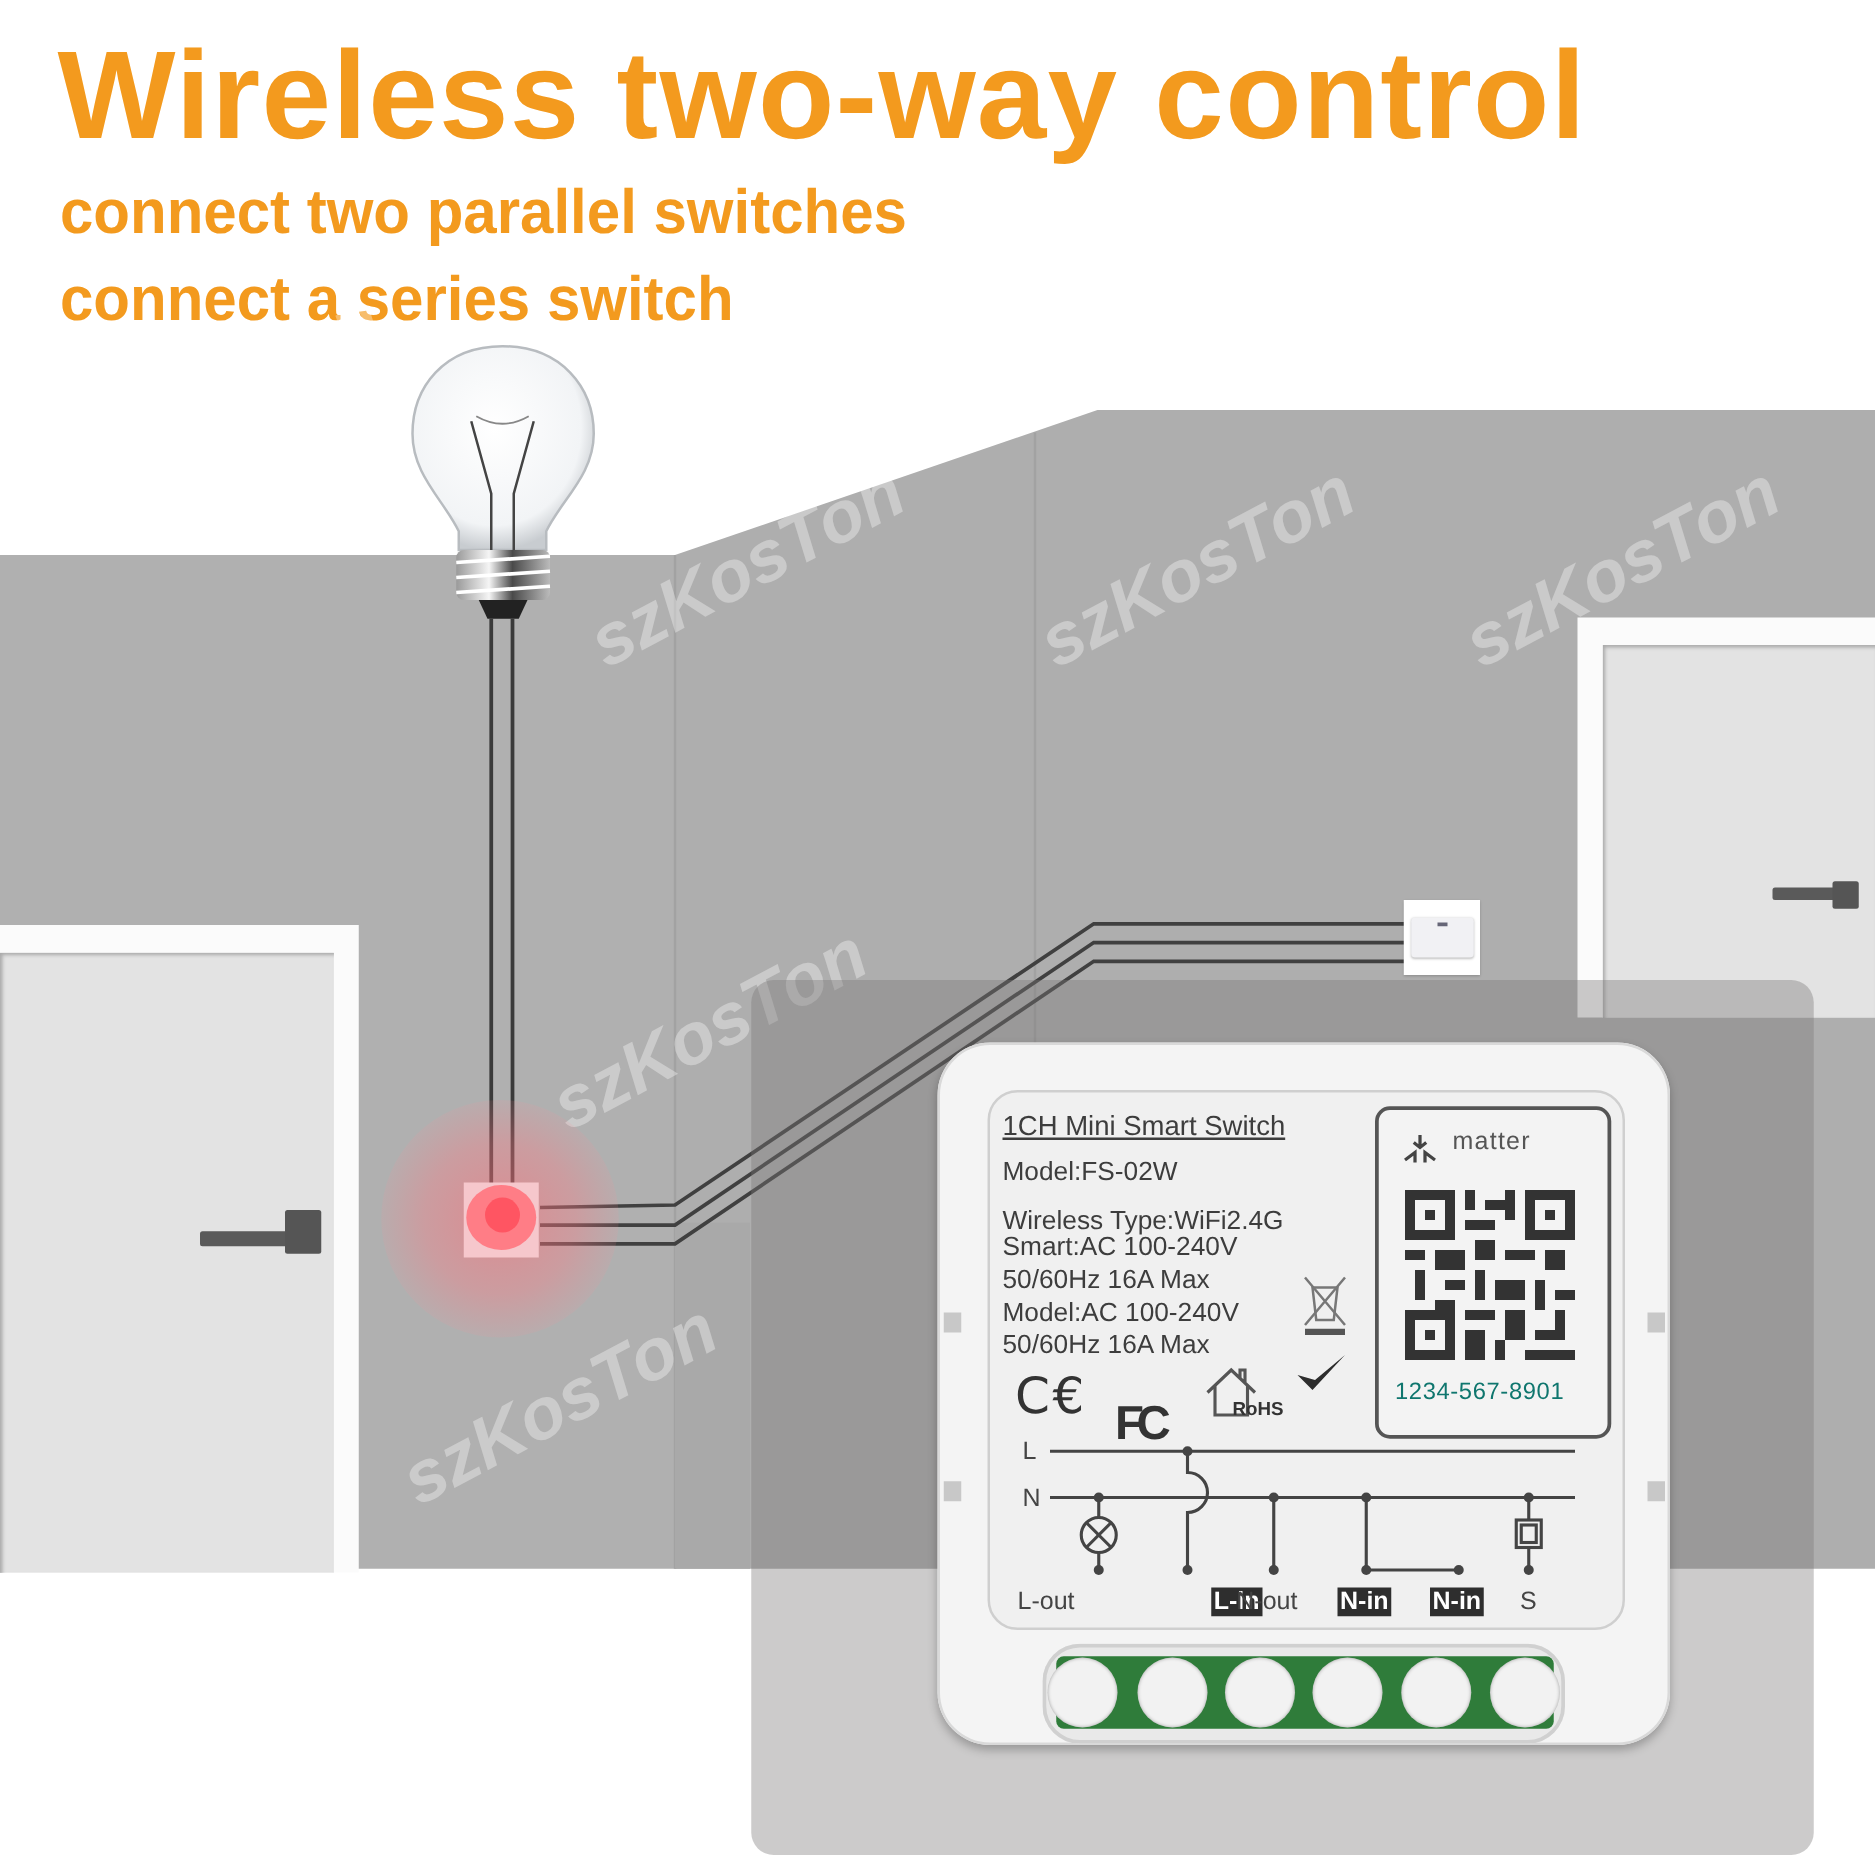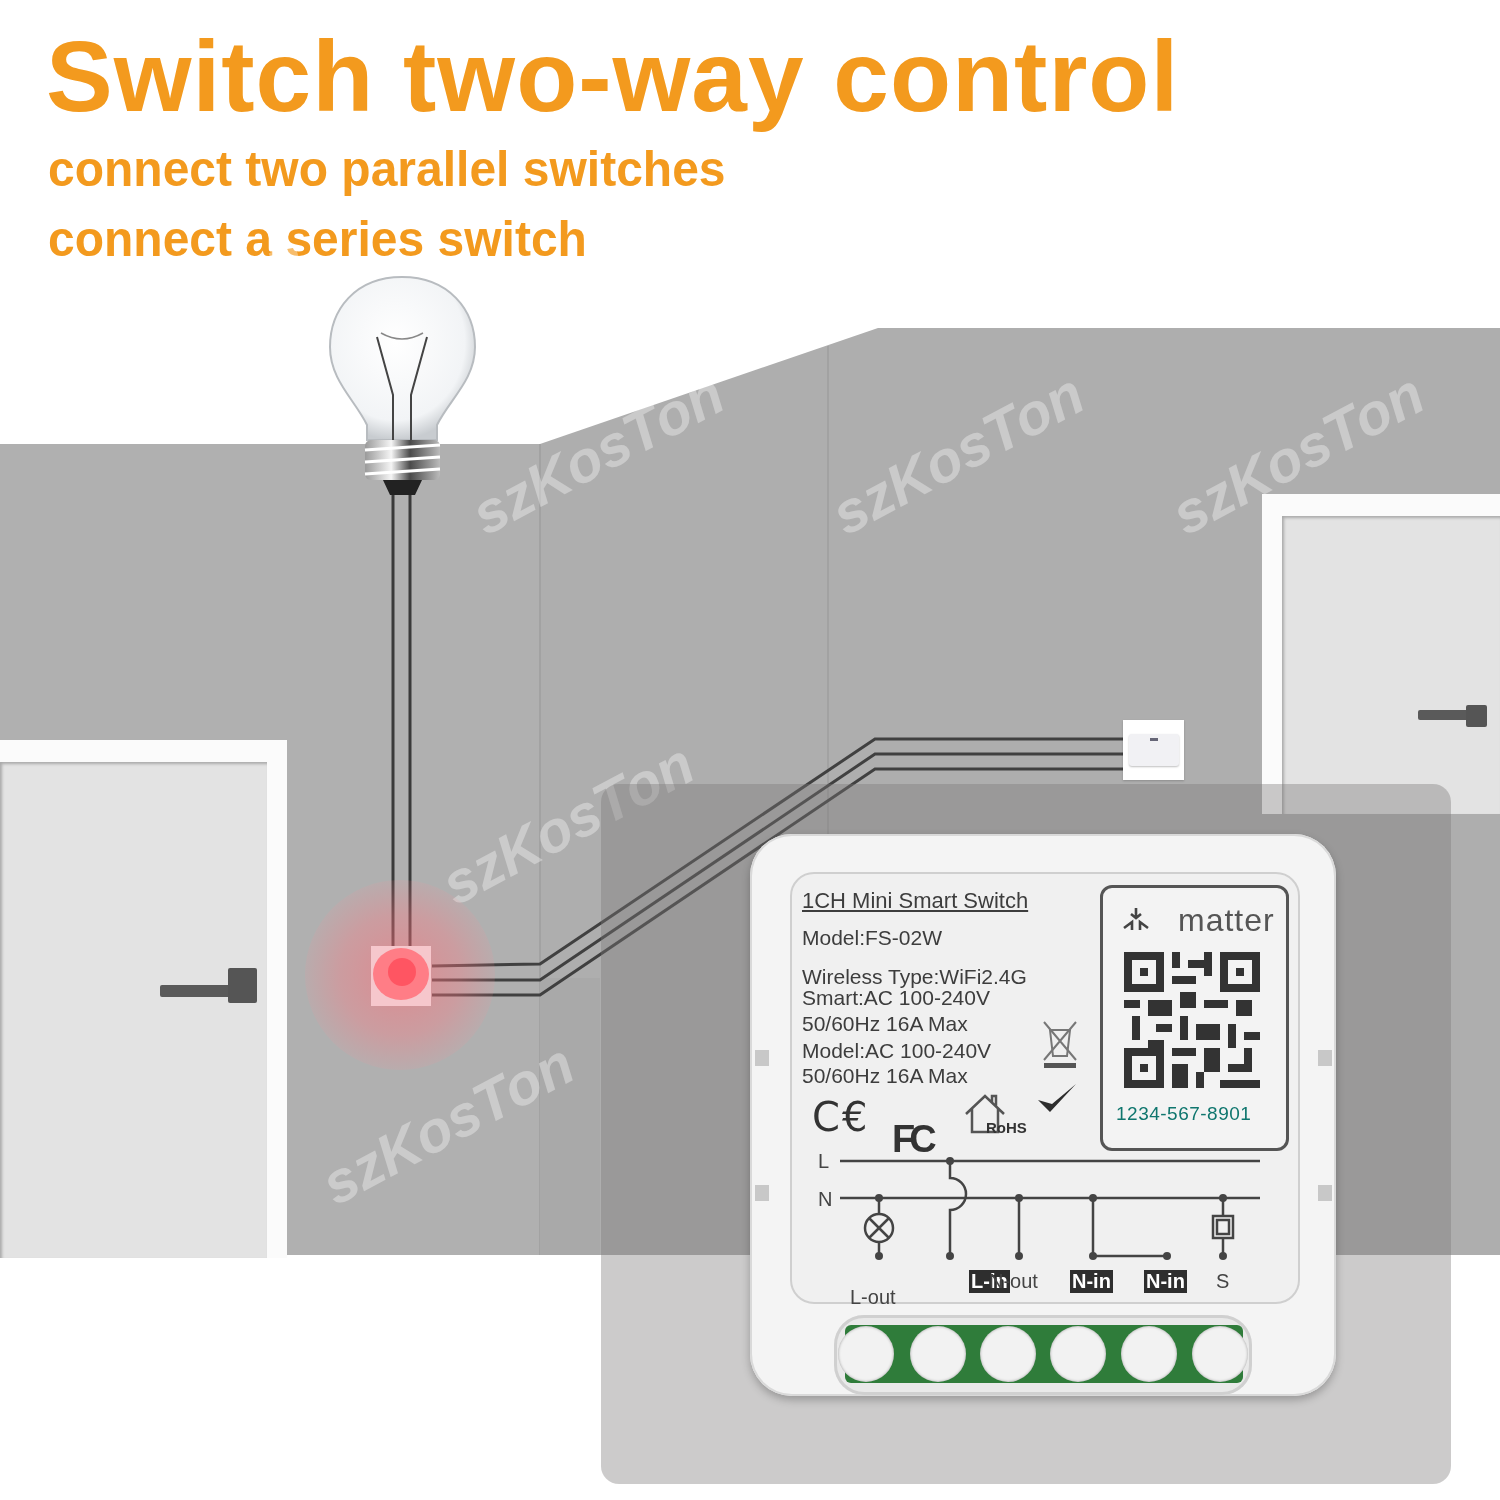--- a/index.html
+++ b/index.html
@@ -23,21 +23,21 @@
   .terminal-strip { left:834px; top:1315px; width:418px; height:80px; background:#e9e9e9; border-radius:30px; box-shadow: inset 0 0 0 3px #d0d0d0; }
   .terminal-green { left:845px; top:1325px; width:398px; height:58px; background:#2f7c3a; border-radius:6px; }
   .hole { width:56px; height:56px; border-radius:50%; background:#f2f2f2; box-shadow: inset 0 0 3px rgba(0,0,0,0.35); top:1326px; }
   .diag-label { font-size:20px; color:#444; white-space:nowrap; }
   .diag-label.inv { background:#2e2e2e; color:#fff; font-weight:bold; padding:0 2px; }
   .side-tab { width:14px; height:16px; background:#c8c8c8; }
 </style>
 </head>
 <body>
 
-<div class="abs headline">Switch two-way control</div>
+<div class="abs headline">Wireless two-way control</div>
 <div class="abs sub sub1">connect two parallel switches</div>
 <div class="abs sub sub2">connect a series switch</div>
 
 <svg class="abs scene" viewBox="0 0 1500 1500">
 
   <polygon points="0,444 540,444 540,1255 0,1255" fill="#b0b0b0"></polygon>
 
   <polygon points="540,444 878,328 1500,328 1500,1255 540,1255" fill="#aeaeae"></polygon>
   <line x1="540" y1="444" x2="540" y2="1255" stroke="#a2a2a2" stroke-width="2"></line>
   <line x1="828" y1="346" x2="828" y2="1255" stroke="#a2a2a2" stroke-width="2"></line>
@@ -132,21 +132,21 @@
 </svg>
 <svg class="abs" style="left:1034px;top:1082px;" width="46" height="36" viewBox="0 0 46 36">
   <path d="M4,18 L16,30 L42,2 L18,22 Z" fill="#2d2d2d"></path>
 </svg>
 <div class="abs" style="left:986px;top:1119px;font-size:15px;font-weight:bold;color:#333;">RoHS</div>
 
 <div class="abs qr-box"></div>
 <svg class="abs" style="left:1120px;top:906px;" width="32" height="28" viewBox="0 0 32 28">
   <path d="M16,2 L16,12 M11,8 L16,12 L21,8 M4,22 L12,16 L12,24 M28,22 L20,16 L20,24" stroke="#444" stroke-width="2.6" fill="none"></path>
 </svg>
-<div class="abs" style="left:1162px;top:902px;font-size:32px;color:#555;letter-spacing:1px;margin-left:16px;">matter</div>
+<div class="abs" style="left:1162px;top:902px;font-size:20px;color:#555;letter-spacing:1px;">matter</div>
 <svg class="abs" style="left:1124px;top:952px;" width="136" height="136" viewBox="0 0 17 17">
   <rect width="17" height="17" fill="#f3f3f3"></rect>
   <g fill="#333">
     <rect x="0" y="0" width="5" height="5"></rect>
       <rect x="1" y="1" width="3" height="3" fill="#f3f3f3"></rect>
       <rect x="2" y="2" width="1" height="1"></rect>
     <rect x="12" y="0" width="5" height="5"></rect>
       <rect x="13" y="1" width="3" height="3" fill="#f3f3f3"></rect>
       <rect x="14" y="2" width="1" height="1"></rect>
     <rect x="0" y="12" width="5" height="5"></rect>
@@ -212,21 +212,21 @@
       <circle cx="160" cy="116" r="4"></circle>
       <circle cx="229" cy="116" r="4"></circle>
     <circle cx="303" cy="116" r="4"></circle>
       <circle cx="377" cy="116" r="4"></circle>
       <circle cx="433" cy="116" r="4"></circle>
   </g>
 </svg>
 <div class="abs diag-label" style="left:818px;top:1150px;">L</div>
 <div class="abs diag-label" style="left:818px;top:1188px;">N</div>
 
-<div class="abs diag-label" style="left:850px;top:1270px;margin-top:16px;">L-out</div>
+<div class="abs diag-label" style="left:814px;top:1270px;">L-out</div>
 <div class="abs diag-label inv" style="left:969px;top:1270px;">L-in</div>
 <div class="abs diag-label" style="left:989px;top:1270px;">N-out</div>
 <div class="abs diag-label inv" style="left:1070px;top:1270px;">N-in</div>
 <div class="abs diag-label inv" style="left:1144px;top:1270px;">N-in</div>
 <div class="abs diag-label" style="left:1216px;top:1270px;">S</div>
 
 <div class="abs terminal-strip"></div>
 <div class="abs terminal-green"></div>
 <div class="abs hole" style="left:838px;"></div>
 <div class="abs hole" style="left:910px;"></div>

